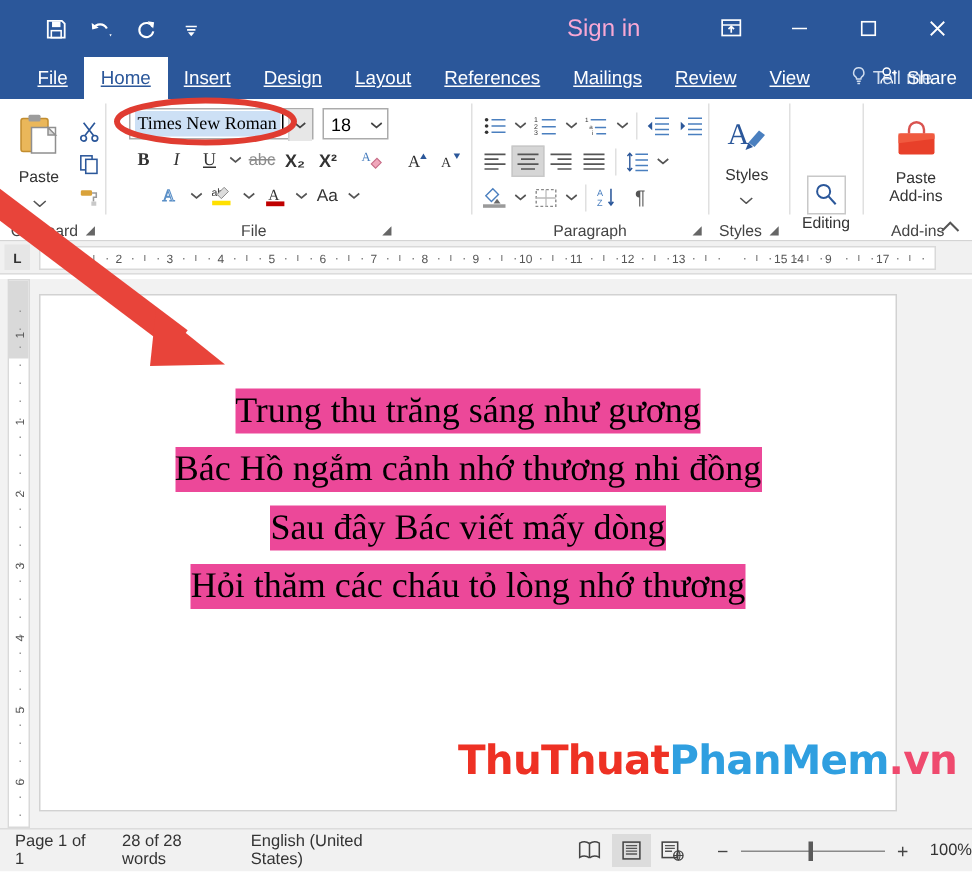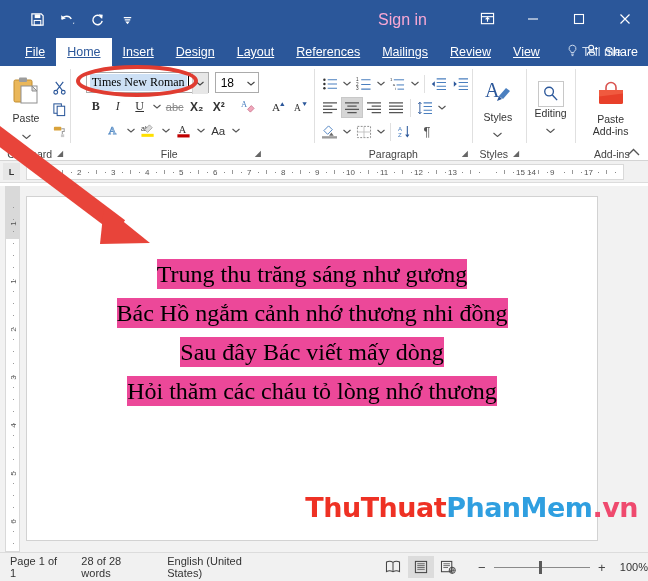--- a/index.html
+++ b/index.html
@@ -124,21 +124,21 @@
 
   
   .styles-group { width: 54px; }
   .big-btn {
     width: 50px; display: flex; flex-direction: column; align-items: center;
     padding-top: 5px; gap: 0px;
   }
   .big-label { font-size: 10.5px; color: #333; line-height: 12px; text-align: center; }
 
   
-  .editing-group { width: 48px; }
+  .editing-group { width: 48px; margin-top: 36px; }
   .edit-icon-box { width: 26px; height: 26px; border: 1px solid #c8c8c8; display: flex; align-items: center; justify-content: center; }
 
   
   .addins-group { width: 74px; }
   .collapse-ribbon { position: absolute; right: 8px; bottom: 1px; font-size: 11px; color: #666; }
 
   
   .ruler {
     height: 22px; background: #f1f1f1; border-bottom: 1px solid #dcdcdc;
     display: flex; align-items: center; position: relative;

